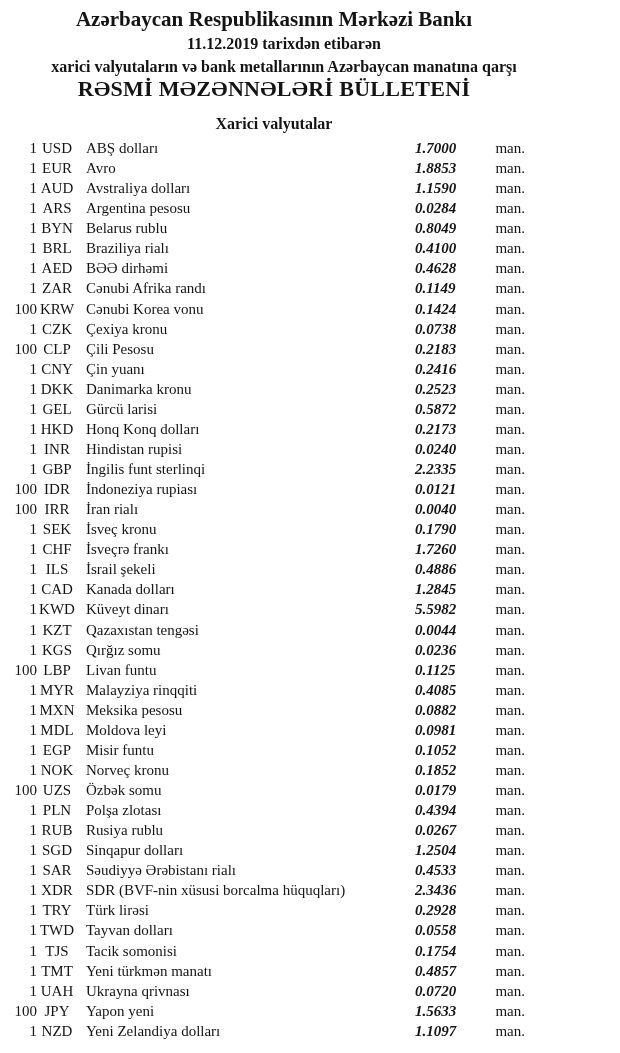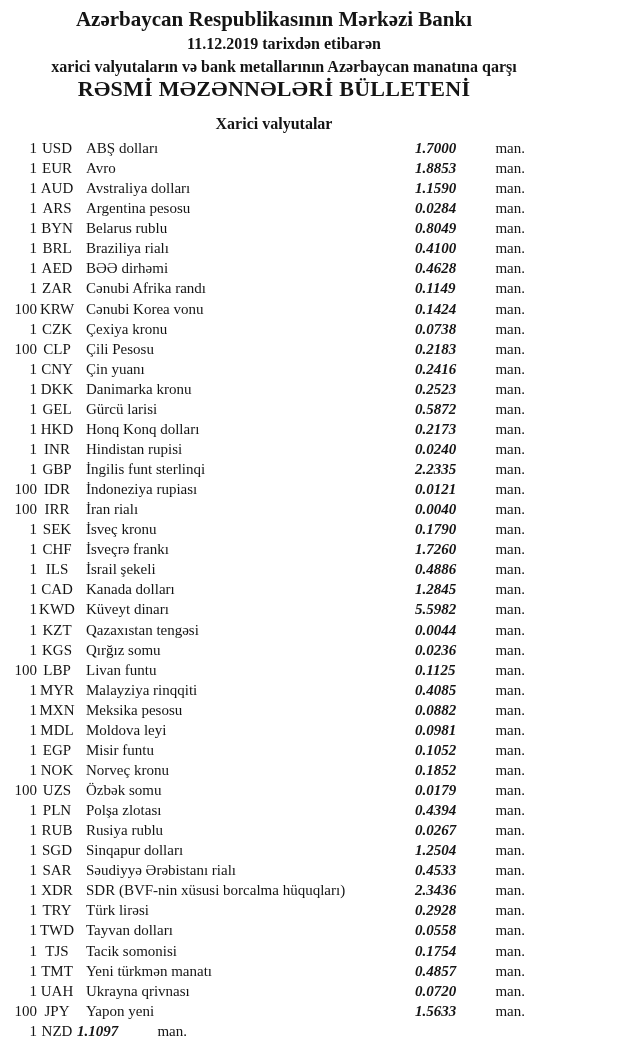--- a/index.html
+++ b/index.html
@@ -445,18 +445,19 @@
     <span class="qty">100</span>
     <span class="code">JPY</span>
     <span class="name">Yapon yeni</span>
     <span class="rate">1.5633</span>
     <span class="unit">man.</span>
   </div>
 
   <div class="row">
     <span class="qty">1</span>
     <span class="code">NZD</span>
+    <span class="name">Yeni Zelandiya dolları</span>
     <span class="rate">1.1097</span>
     <span class="unit">man.</span>
   </div>
 </div>
 
 </div>
 
 </body></html>

